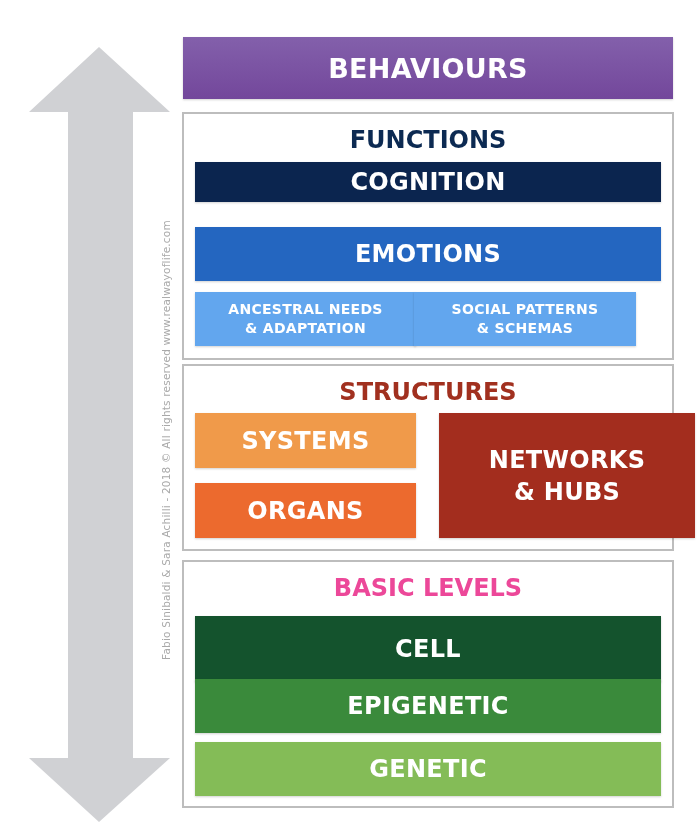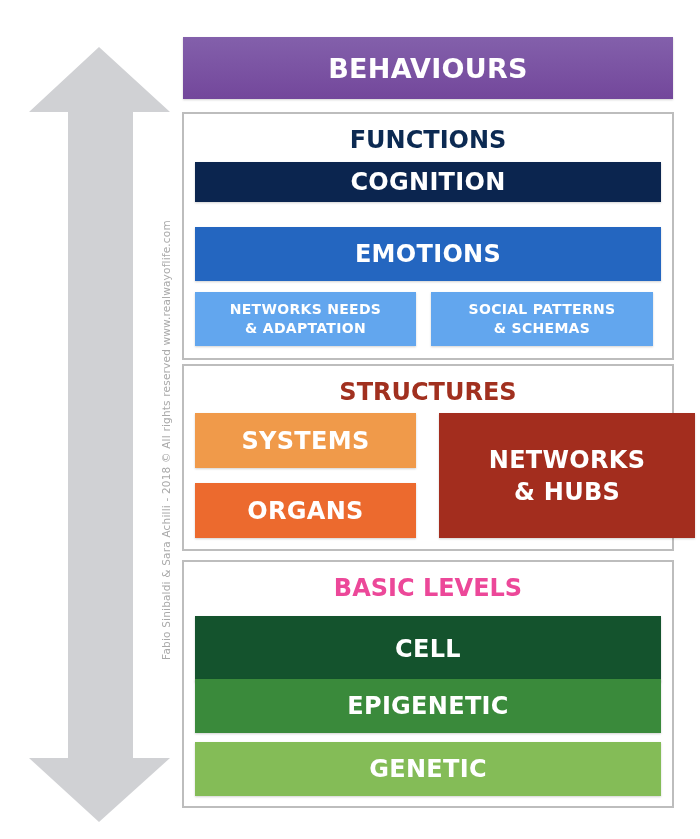--- a/index.html
+++ b/index.html
@@ -27,24 +27,24 @@
 <div class="abs frame" style="left:182px;top:112px;width:492px;height:248px;">
   <div class="title" style="top:12px;font-size:24px;color:#0c2a52;">FUNCTIONS</div>
 </div>
 <div class="abs bar" style="left:195px;top:162px;width:466px;height:40px;background:#0b254f;font-size:24px;">
   <span>COGNITION</span>
 </div>
 <div class="abs bar" style="left:195px;top:227px;width:466px;height:54px;background:#2466c0;font-size:24px;">
   <span>EMOTIONS</span>
 </div>
 <div class="abs bar" style="left:195px;top:292px;width:221px;height:54px;background:#62a6ee;font-size:14px;line-height:19px;flex-direction:column;">
-  <span>NETWORKS NEEDS</span>
+  <span>ANCESTRAL NEEDS</span>
   <span>&amp; ADAPTATION</span>
 </div>
-<div class="abs bar" style="left:431px;top:292px;width:222px;height:54px;background:#62a6ee;font-size:14px;line-height:19px;flex-direction:column;">
+<div class="abs bar" style="left:414px;top:292px;width:222px;height:54px;background:#62a6ee;font-size:14px;line-height:19px;flex-direction:column;">
   <span>SOCIAL PATTERNS</span>
   <span>&amp; SCHEMAS</span>
 </div>
 
 <div class="abs frame" style="left:182px;top:364px;width:492px;height:187px;">
   <div class="title" style="top:12px;font-size:24px;color:#a1301f;">STRUCTURES</div>
 </div>
 <div class="abs bar" style="left:195px;top:413px;width:221px;height:55px;background:#f09a4a;font-size:24px;align-items:center;">
   <span>SYSTEMS</span>
 </div>

